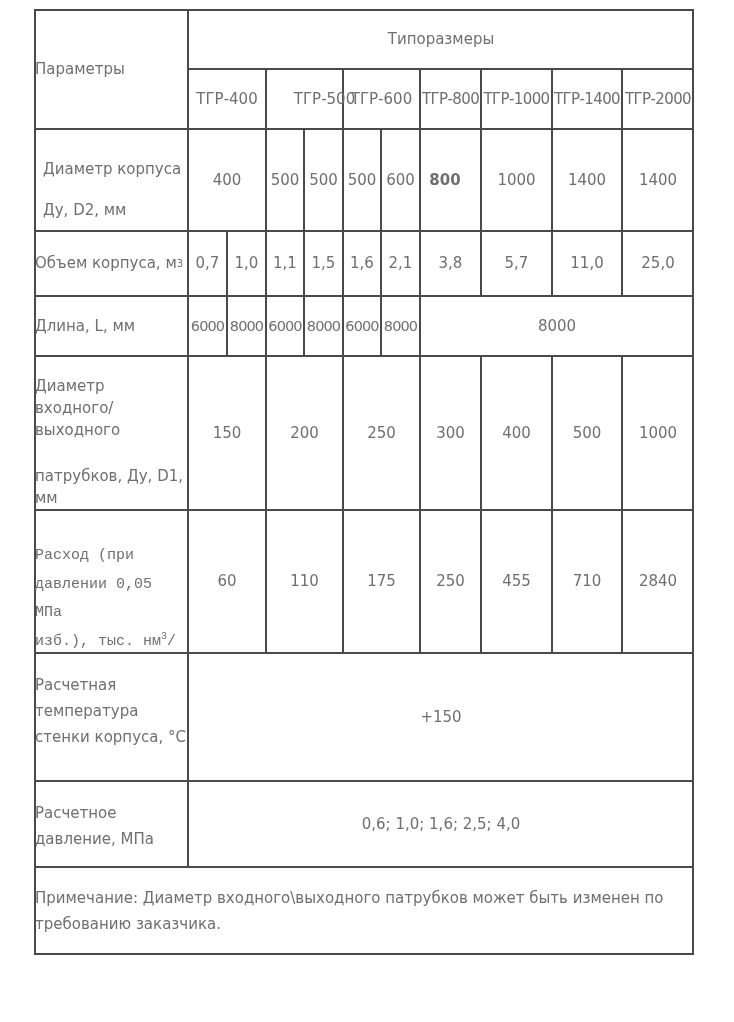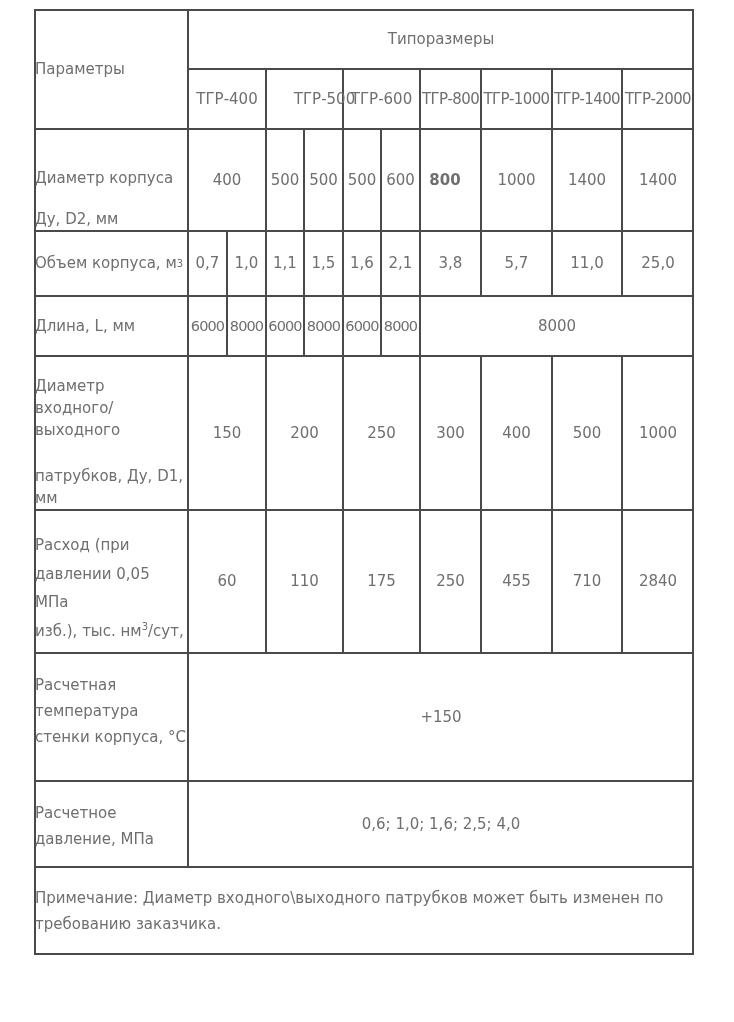--- a/index.html
+++ b/index.html
@@ -55,21 +55,21 @@
   <div class="cell left" style="left:0; top:0; width:153px; height:121px;border-radius:14px;">Параметры</div>
   <div class="cell" style="left:155px; top:0; width:504px; height:61px;">Типоразмеры</div>
   <div class="cell" style="left:155px; top:61px; width:76px; height:58px;">ТГР-400</div>
   <div class="cell" style="left:233px; top:61px; width:75px; height:58px;margin-left:20px;">ТГР-500</div>
   <div class="cell" style="left:310px; top:61px; width:75px; height:58px;">ТГР-600</div>
   <div class="cell cond" style="left:387px; top:61px; width:59px; height:58px;">ТГР-800</div>
   <div class="cell cond" style="left:448px; top:61px; width:69px; height:58px;">ТГР-1000</div>
   <div class="cell cond" style="left:519px; top:61px; width:68px; height:58px;">ТГР-1400</div>
   <div class="cell cond" style="left:589px; top:61px; width:70px; height:58px;">ТГР-2000</div>
 
-  <div class="cell left multi" style="left:0; top:121px; width:153px; height:100px; padding-top:28px; line-height:41px;">
+  <div class="cell left multi" style="left:8px; top:121px; width:153px; height:100px; padding-top:19px; line-height:41px;">
     <span>Диаметр корпуса</span>
     <span>Ду, D2, мм</span>
   </div>
   <div class="cell" style="left:155px; top:121px; width:76px; height:100px;">400</div>
   <div class="cell" style="left:233px; top:121px; width:36px; height:100px;">500</div>
   <div class="cell" style="left:271px; top:121px; width:37px; height:100px;">500</div>
   <div class="cell" style="left:310px; top:121px; width:36px; height:100px;">500</div>
   <div class="cell" style="left:348px; top:121px; width:37px; height:100px;">600</div>
   <div class="cell" style="left:387px; top:121px; width:48px; height:100px;font-weight:bold;">800</div>
   <div class="cell" style="left:448px; top:121px; width:69px; height:100px;">1000</div>
@@ -107,21 +107,21 @@
     <span>мм</span>
   </div>
   <div class="cell" style="left:155px; top:348px; width:76px; height:152px;">150</div>
   <div class="cell" style="left:233px; top:348px; width:75px; height:152px;">200</div>
   <div class="cell" style="left:310px; top:348px; width:75px; height:152px;">250</div>
   <div class="cell" style="left:387px; top:348px; width:59px; height:152px;">300</div>
   <div class="cell" style="left:448px; top:348px; width:69px; height:152px;">400</div>
   <div class="cell" style="left:519px; top:348px; width:68px; height:152px;">500</div>
   <div class="cell" style="left:589px; top:348px; width:70px; height:152px;">1000</div>
 
-  <div class="cell left multi" style="left:0; top:502px; width:153px; height:141px; padding-top:20px; line-height:28.5px;">
+  <div class="cell left multi" style="left:0; top:502px; width:153px; height:141px; padding-top:31px; line-height:28.5px;font-family:Liberation Mono, monospace;">
     <span>Расход (при</span>
     <span>давлении 0,05 МПа</span>
     <span><span style="display:inline">изб.), тыс. нм</span><sup>3</sup><span style="display:inline">/сут,</span></span>
     <span>максимум</span>
   </div>
   <div class="cell" style="left:155px; top:502px; width:76px; height:141px;">60</div>
   <div class="cell" style="left:233px; top:502px; width:75px; height:141px;">110</div>
   <div class="cell" style="left:310px; top:502px; width:75px; height:141px;">175</div>
   <div class="cell" style="left:387px; top:502px; width:59px; height:141px;">250</div>
   <div class="cell" style="left:448px; top:502px; width:69px; height:141px;">455</div>

